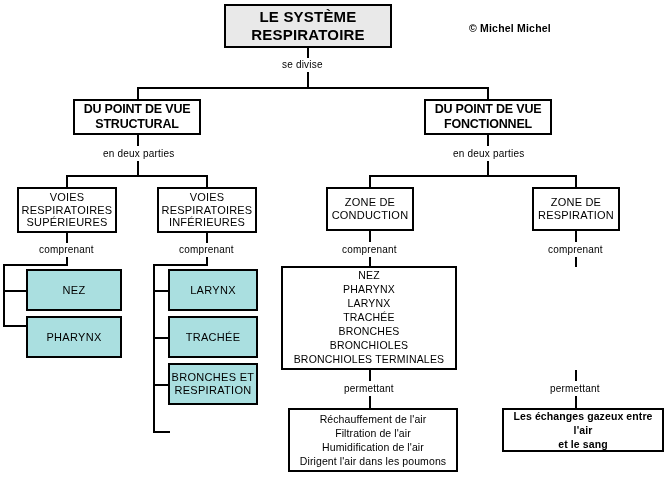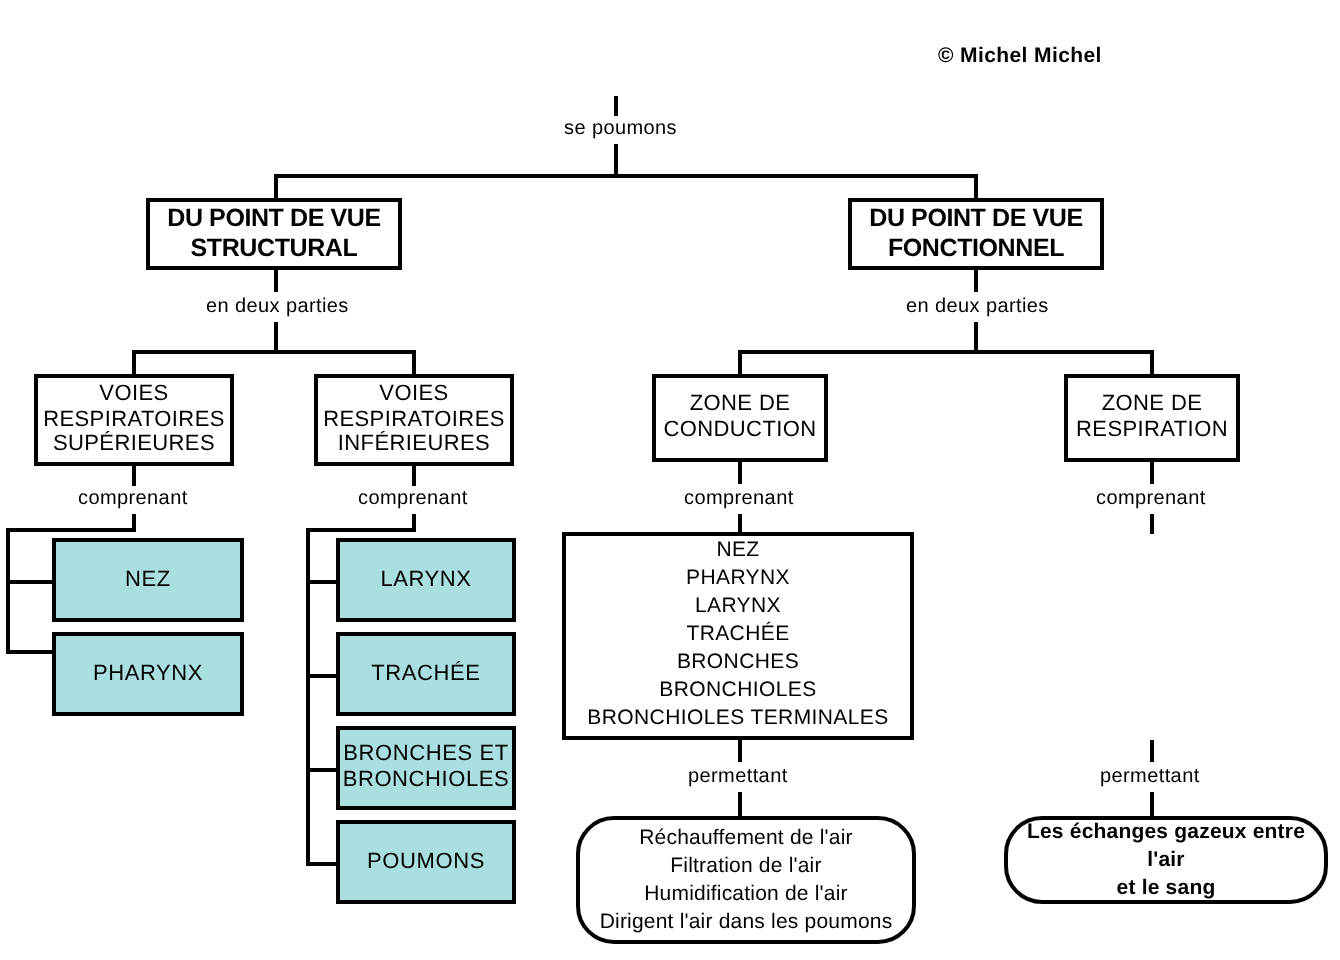--- a/index.html
+++ b/index.html
@@ -54,21 +54,20 @@
   }
   .node.listbox {
     font-size: 10.5px;
     letter-spacing: 0.2px;
     line-height: 1.32;
   }
   .node.resultbox {
     font-size: 10.5px;
     letter-spacing: 0.1px;
     line-height: 1.35;
-    border-radius: 19px;
   }
   .edge-label {
     position: absolute;
     font-size: 10px;
     color: #000000;
     white-space: nowrap;
     letter-spacing: 0.2px;
   }
   .credit {
     position: absolute;
@@ -87,25 +86,27 @@
     position: absolute;
     height: 2px;
     background: #000000;
   }
 </style>
 </head>
 <body>
 
 <div id="canvas">
 
+  <div class="node title" style="left:224px; top:4px; width:168px; height:44px;">LE SYSTÈME
+RESPIRATOIRE</div>
 
   <div class="credit" style="left:469px; top:22px;">© Michel Michel</div>
 
   <div class="vline" style="left:307px; top:48px; height:10px;"></div>
-  <div class="edge-label" style="left:282px; top:59px;">se poumons</div>
+  <div class="edge-label" style="left:282px; top:59px;">se divise</div>
   <div class="vline" style="left:307px; top:72px; height:16px;"></div>
 
   <div class="hline" style="left:137px; top:87px; width:352px;"></div>
   <div class="vline" style="left:137px; top:87px; height:12px;"></div>
   <div class="vline" style="left:487px; top:87px; height:12px;"></div>
 
   <div class="node level1" style="left:73px; top:99px; width:128px; height:36px;">DU POINT DE VUE
 STRUCTURAL</div>
 
   <div class="node level1" style="left:424px; top:99px; width:128px; height:36px;">DU POINT DE VUE
@@ -158,22 +159,21 @@
   <div class="hline" style="left:153px; top:337px; width:17px;"></div>
   <div class="hline" style="left:153px; top:384px; width:17px;"></div>
   <div class="hline" style="left:153px; top:431px; width:17px;"></div>
 
   <div class="node cyan" style="left:26px; top:269px; width:96px; height:42px;">NEZ</div>
   <div class="node cyan" style="left:26px; top:316px; width:96px; height:42px;">PHARYNX</div>
 
   <div class="node cyan" style="left:168px; top:269px; width:90px; height:42px;">LARYNX</div>
   <div class="node cyan" style="left:168px; top:316px; width:90px; height:42px;">TRACHÉE</div>
   <div class="node cyan" style="left:168px; top:363px; width:90px; height:42px;">BRONCHES ET
-BRONCHIOLES</div>
-  <div class="node cyan" style="left:168px; top:410px; width:90px; height:42px;">POUMONS</div>
+RESPIRATION</div>
 
   <div class="vline" style="left:369px; top:231px; height:11px;"></div>
   <div class="edge-label" style="left:342px; top:244px;">comprenant</div>
   <div class="vline" style="left:369px; top:257px; height:10px;"></div>
 
   <div class="node listbox" style="left:281px; top:266px; width:176px; height:104px;">NEZ
 PHARYNX
 LARYNX
 TRACHÉE
 BRONCHES

